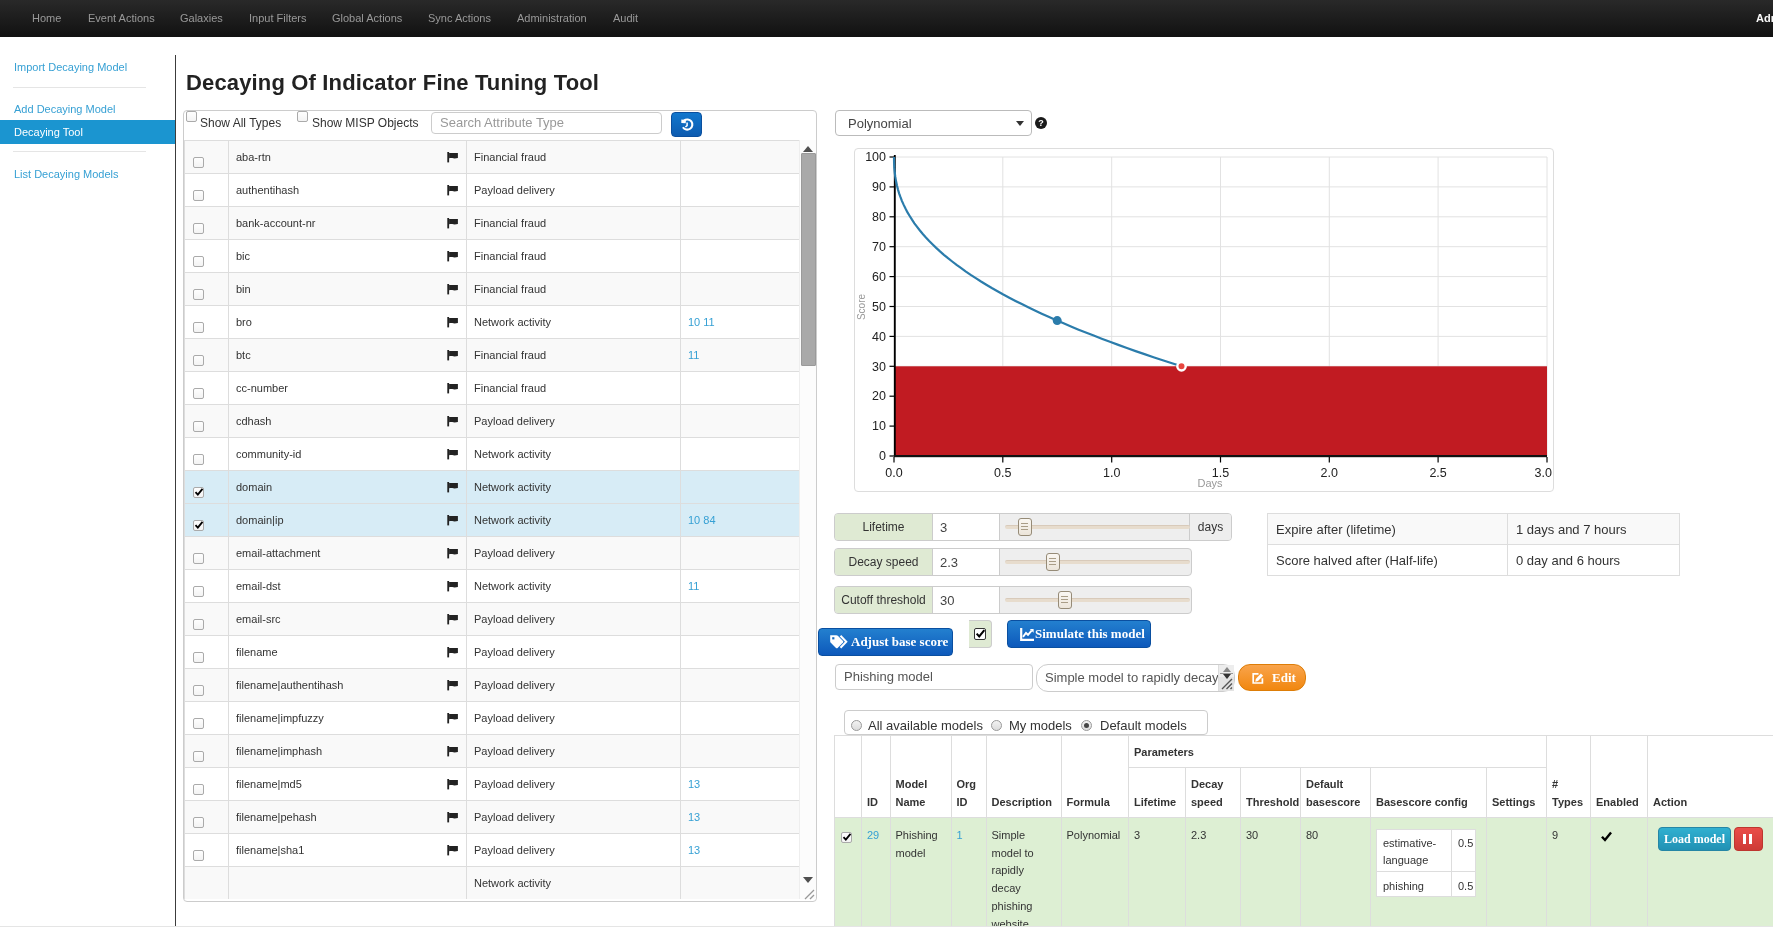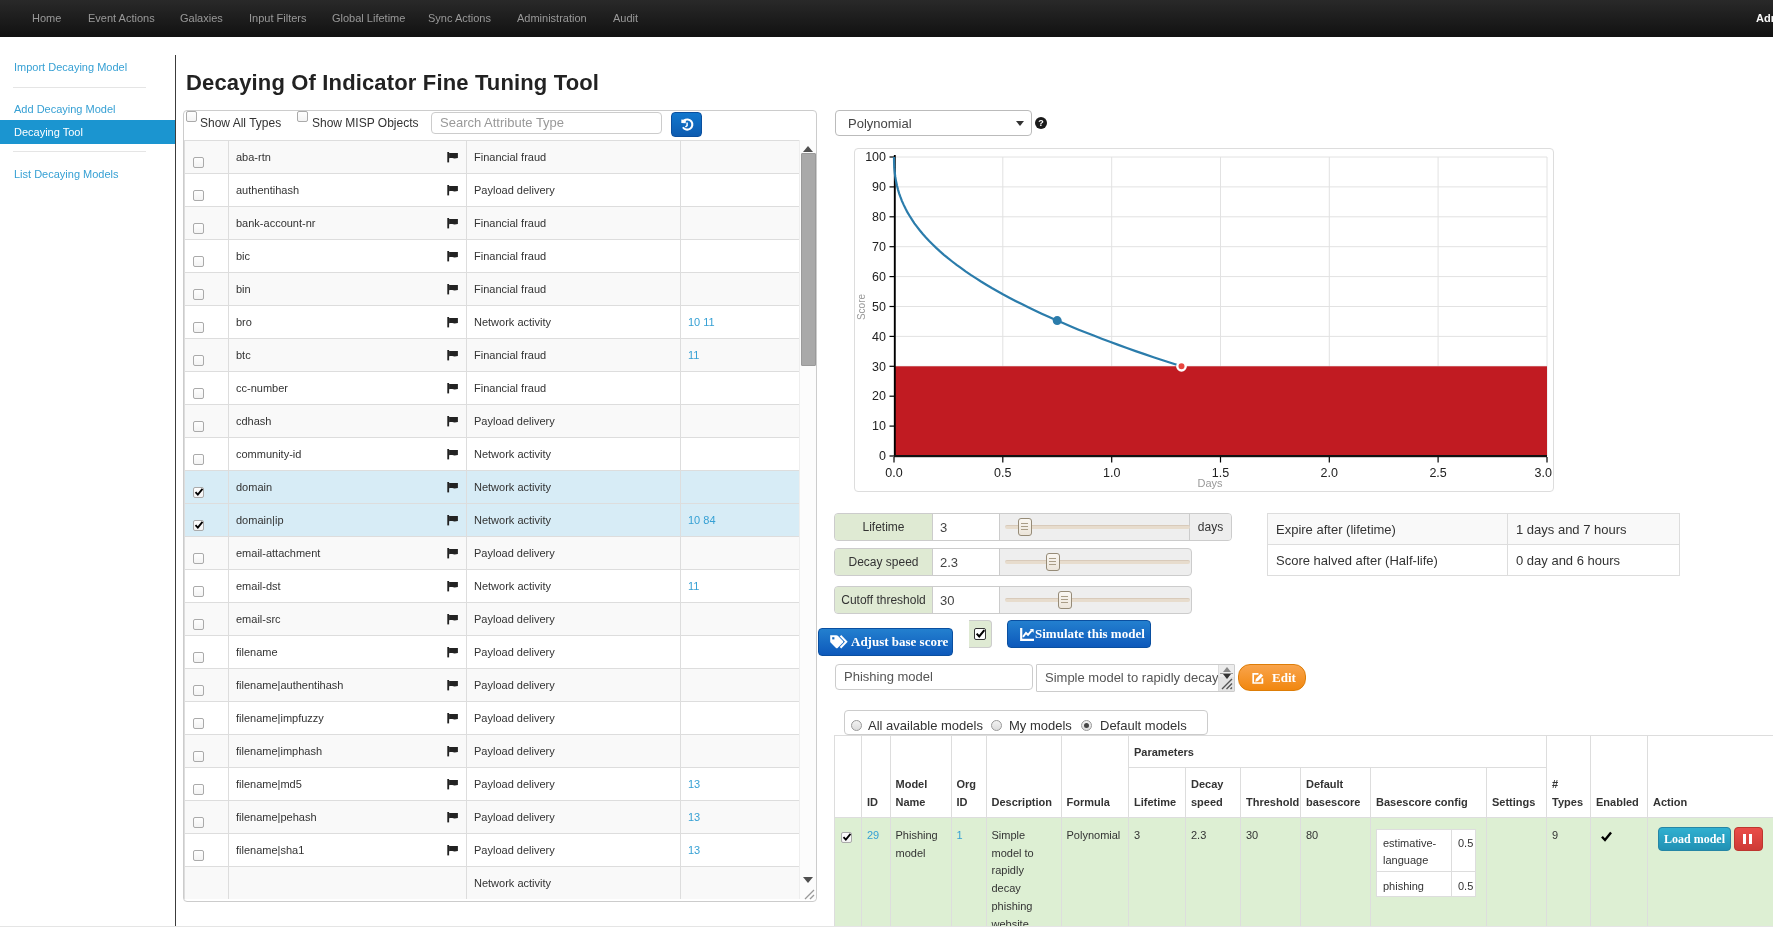--- a/index.html
+++ b/index.html
@@ -101,21 +101,21 @@
 #exptbl { position:absolute; left:1267px; top:513px; width:412px; border-collapse:collapse;
   font-size:13px; color:#333; }
 #exptbl td { border:1px solid #ddd; height:30px; padding-left:8px; }
 #exptbl tr:first-child td { background:#f9f9f9; }
 
 
 #pinput { position:absolute; left:835px; top:664px; width:188px; height:24px;
   border:1px solid #ccc; border-radius:4px; font-size:13px; color:#555; padding-left:8px;
   line-height:24px; background:#fff; }
 #ptext { position:absolute; left:1036px; top:664px; width:197px; height:26px;
-  border:1px solid #ccc; border-radius:1px; background:#fff; font-size:13px; color:#555; }
+  border:1px solid #ccc; border-radius:12px; background:#fff; font-size:13px; color:#555; }
 
 
 #radiorow { position:absolute; left:844px; top:710px; width:362px; height:23px;
   border:1px solid #ccc; border-radius:4px; background:#fff; font-size:13px; color:#333; }
 .radio { position:absolute; top:9px; width:9px; height:9px; border:1px solid #999;
   border-radius:50%; background:linear-gradient(#f2f2f2,#dcdcdc); }
 .radio.on:after { content:""; position:absolute; left:2px; top:2px; width:5px; height:5px;
   border-radius:50%; background:#444; }
 #radiorow span { position:absolute; top:7px; }
 
@@ -143,21 +143,21 @@
   <path d="M1.8,6.2 L4.6,9.2 L10.2,2.2" stroke="#000" stroke-width="2.2" fill="none"></path>
 </symbol>
 </defs>
 </svg>
 
 <div id="navbar">
   <span class="nl" style="left:32px">Home</span>
   <span class="nl" style="left:88px">Event Actions</span>
   <span class="nl" style="left:180px">Galaxies</span>
   <span class="nl" style="left:249px">Input Filters</span>
-  <span class="nl" style="left:332px">Global Lifetime</span>
+  <span class="nl" style="left:332px">Global Actions</span>
   <span class="nl" style="left:428px">Sync Actions</span>
   <span class="nl" style="left:517px">Administration</span>
   <span class="nl" style="left:613px">Audit</span>
   <span class="nl brand" style="left:1788px">MISP</span>
   <span class="nl adm" style="left:1756px">Admin</span>
 </div>
 
 <span class="sb-link" style="top:61px">Import Decaying Model</span>
 <div class="sb-div" style="top:87px"></div>
 <span class="sb-link" style="top:103px">Add Decaying Model</span>

